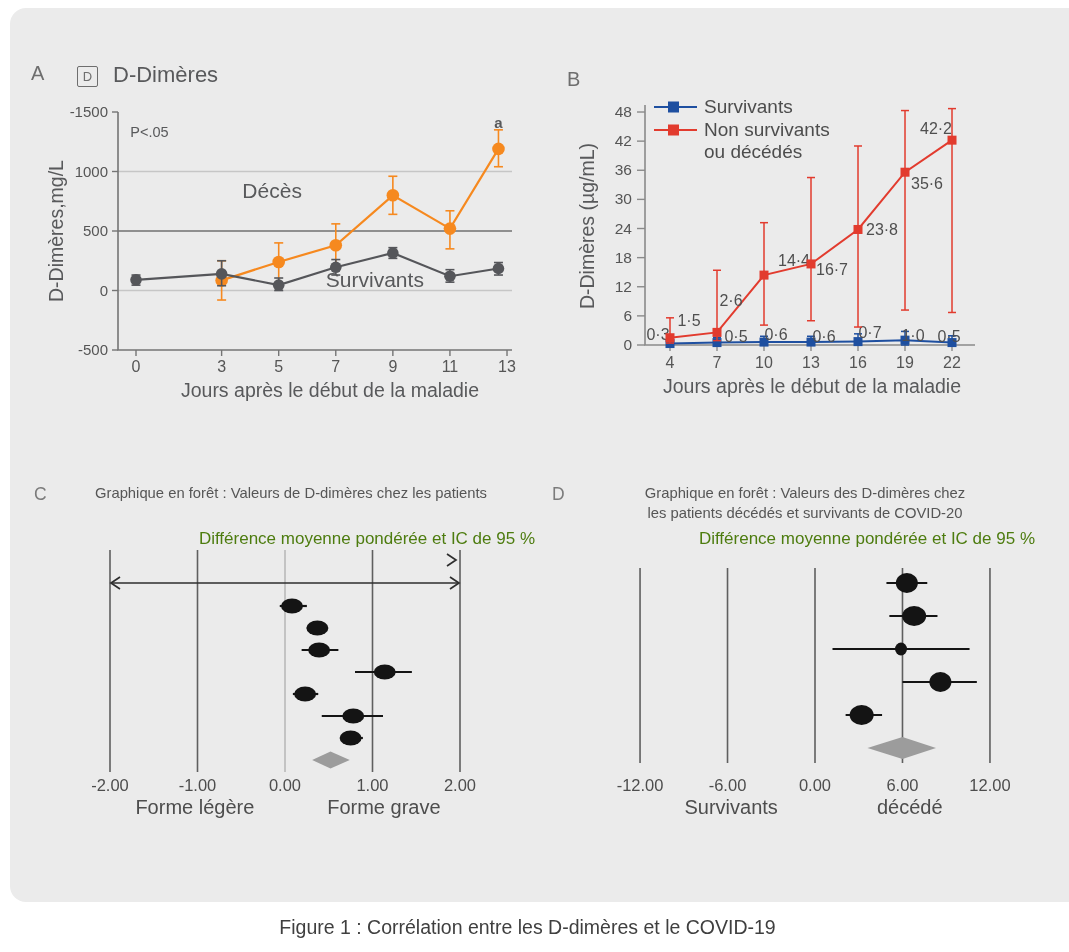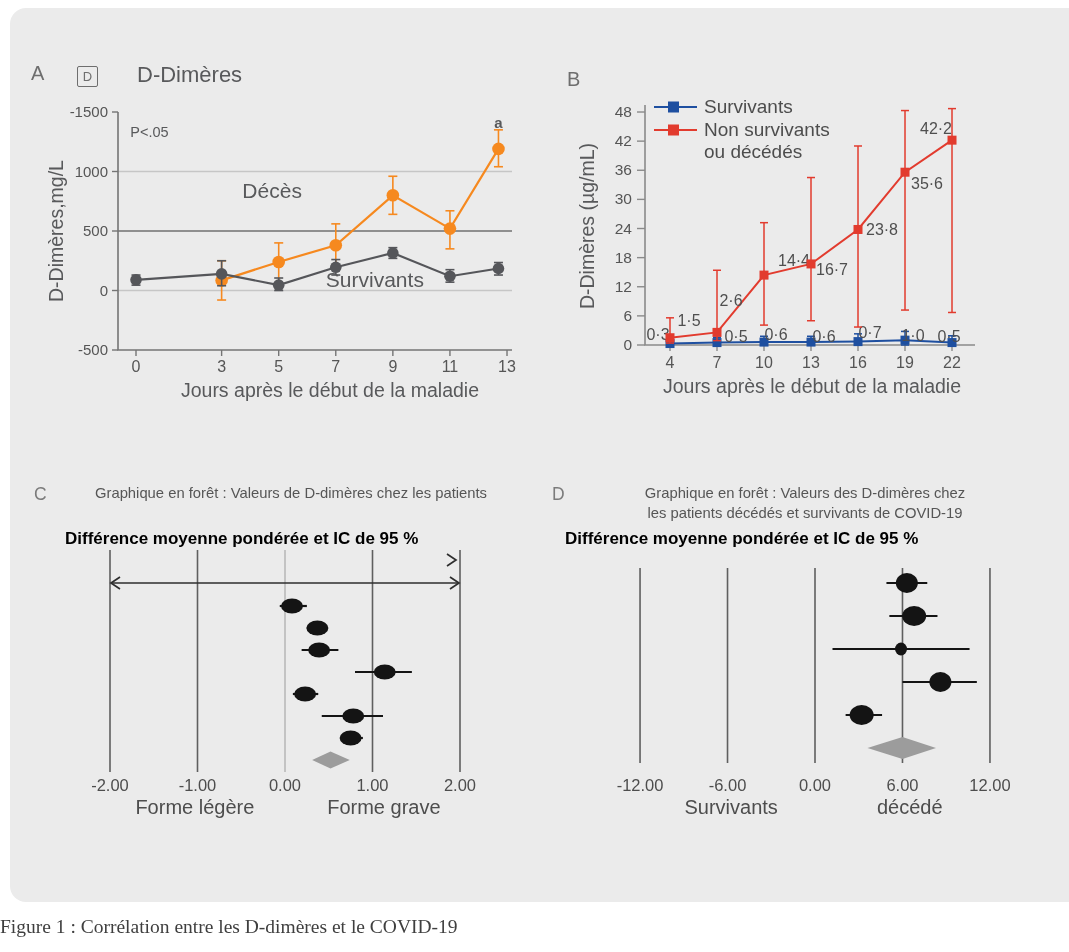--- a/index.html
+++ b/index.html
@@ -5,51 +5,51 @@
   html,body{margin:0;padding:0;background:#ffffff;}
   body{width:1069px;height:952px;position:relative;overflow:hidden;
        font-family:"Liberation Sans","DejaVu Sans",sans-serif;}
   .card{position:absolute;left:10px;top:8px;width:1059px;height:894px;
         background:#EBEBEB;border-radius:16px 0 0 16px;}
   .abs{position:absolute;}
   .panel-letter{color:#6e6e6e;font-size:20px;}
   .forest-letter{color:#7b7b7b;font-size:17.5px;}
   .forest-title{font-weight:normal;font-size:14.8px;line-height:19.5px;
                 color:#565656;text-align:center;}
-  .forest-subtitle{font-size:17px;color:#000000;text-align:left;font-weight:bold;}
+  .forest-subtitle{font-size:17px;color:#4d7c0f;text-align:right;}
   .a-title{font-size:22px;color:#58595B;}
   .d-box{width:19px;height:19px;border:1.5px solid #6e6e6e;border-radius:2px;
          display:flex;align-items:center;justify-content:center;
          font-size:13px;color:#6e6e6e;}
-  .caption{width:1055px;font-size:19.5px;color:#3f3f3f;font-family:Liberation Serif, serif;}
+  .caption{width:1055px;text-align:center;font-size:19.5px;color:#3f3f3f;}
   svg{position:absolute;left:0;top:0;pointer-events:none;}
 </style>
 </head>
 <body>
 
 <div class="card"></div>
 
 <div class="abs panel-letter" style="left:31px;top:62px;">A</div>
 <div class="abs d-box" style="left:77px;top:66px;">
     <span>D</span>
   </div>
-<div class="abs a-title" style="left:113px;top:62px;margin-left:24px;">D-Dimères</div>
+<div class="abs a-title" style="left:113px;top:62px;">D-Dimères</div>
 
 <div class="abs panel-letter" style="left:567px;top:68px;">B</div>
 
 <div class="abs forest-letter" style="left:34px;top:484px;">C</div>
 <div class="abs forest-title" style="left:58px;top:484px;width:466px;">
   <div>Graphique en forêt : Valeurs de D-dimères chez les patients</div>
 </div>
 <div class="abs forest-subtitle" style="left:65px;top:529px;width:470px;">Différence moyenne pondérée et IC de 95 %</div>
 
 <div class="abs forest-letter" style="left:552px;top:484px;">D</div>
 <div class="abs forest-title" style="left:572px;top:484px;width:466px;">
   <div>Graphique en forêt : Valeurs des D-dimères chez</div>
-  <div>les patients décédés et survivants de COVID-19</div>
+  <div>les patients décédés et survivants de COVID-20</div>
 </div>
 <div class="abs forest-subtitle" style="left:565px;top:529px;width:470px;">Différence moyenne pondérée et IC de 95 %</div>
 
 <svg id="chart-svg" width="1069" height="952" viewBox="0 0 1069 952">
   <g id="gA">
       <line x1="118" y1="171.5" x2="512" y2="171.5" stroke="#c6c6c6" stroke-width="1.4"></line>
       <line x1="118" y1="231" x2="512" y2="231" stroke="#8f8f8f" stroke-width="1.8"></line>
       <line x1="118" y1="290.5" x2="512" y2="290.5" stroke="#c6c6c6" stroke-width="1.4"></line>
       <path d="M118 112 V350 H512" stroke="#757575" stroke-width="1.6" fill="none"></path>
       <line x1="112" y1="112" x2="118" y2="112" stroke="#757575" stroke-width="1.4"></line>

